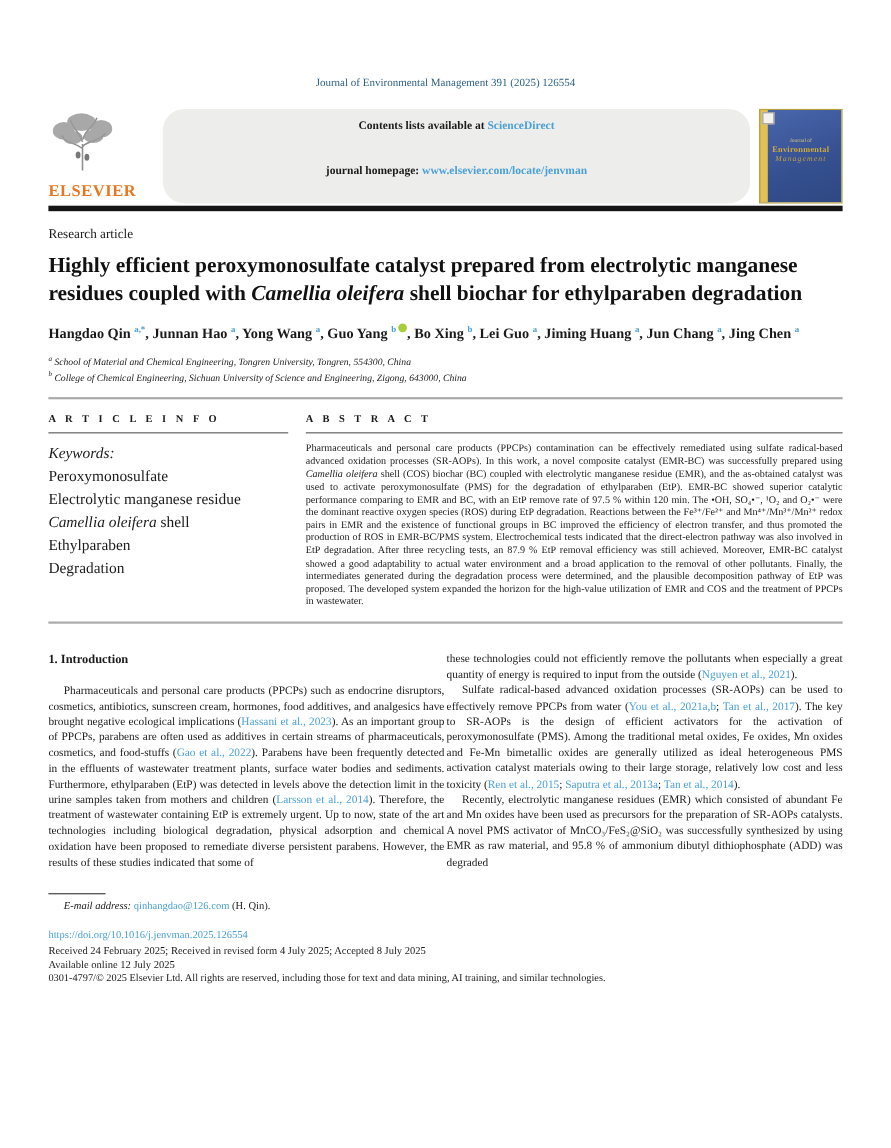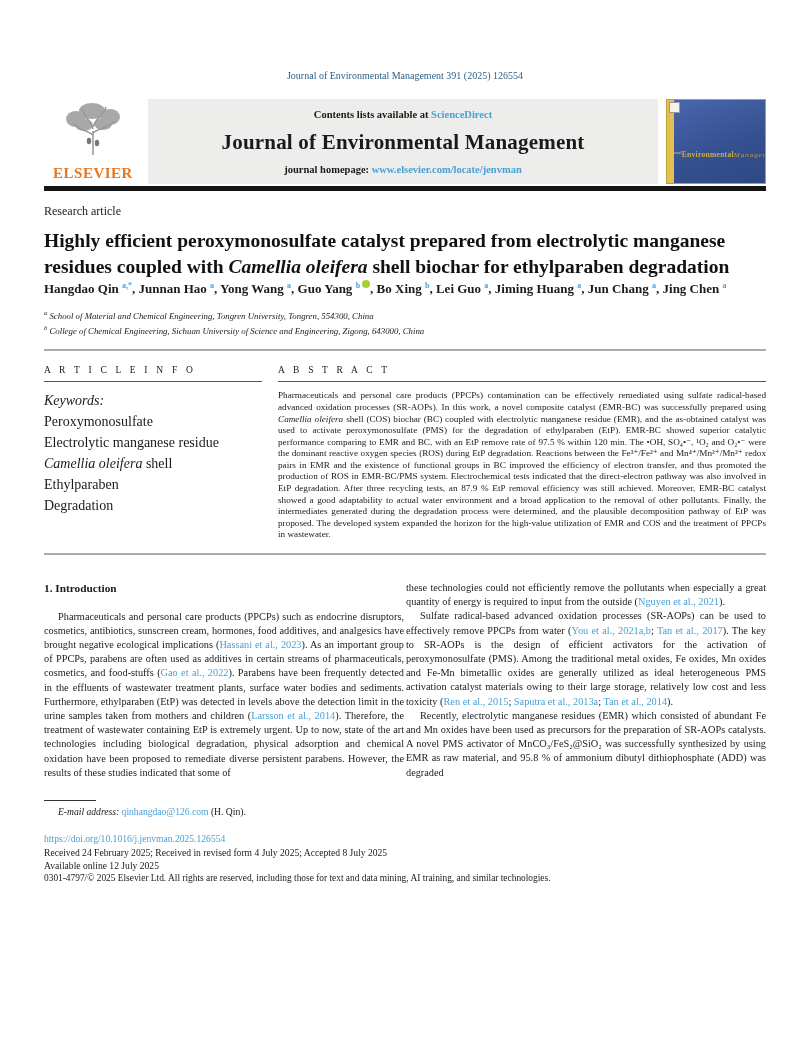--- a/index.html
+++ b/index.html
@@ -2,49 +2,49 @@
 <html><head>
 <meta charset="utf-8">
 <style>
   * { margin:0; padding:0; box-sizing:border-box; }
   body { background:#fff; font-family:"Liberation Serif","DejaVu Serif",serif; color:#1a1a1a; }
   .page { width:810px; height:1044px; overflow:hidden; padding:70px 44px 16px 44px; position:relative; background:#fff; }
 
   .journal-ref { text-align:center; font-size:10px; color:#2d6186; margin-bottom:18px; }
 
   .masthead { display:flex; align-items:stretch; }
-  .elsevier-col { width:104px; display:flex; flex-direction:column; align-items:center; justify-content:flex-end; padding:2px 6px 2px 0; }
+  .elsevier-col { width:104px; display:flex; flex-direction:column; justify-content:flex-end; padding:2px 6px 2px 0; }
   .elsevier-word { font-size:15px; letter-spacing:.5px; color:#e87722; font-weight:bold; margin-top:2px; }
-  .masthead-center { flex:1; background:#ededeb; text-align:center; padding:10px 8px 9px; display:flex; flex-direction:column; justify-content:space-between; }
+  .masthead-center { flex:1; background:#ededeb; text-align:center; padding:10px 8px 24px; display:flex; flex-direction:column; justify-content:space-between;border-radius:20px; }
   .contents-line { font-size:10.5px; font-weight:bold; }
   .masthead-title { font-size:21px; font-weight:bold; letter-spacing:.2px; }
   .homepage-line { font-size:10.5px; font-weight:bold; }
   .link { color:#4aa0d5; text-decoration:none; }
-  .cover { width:100px; margin-left:8px; background:linear-gradient(160deg,#4a67ae 0%,#35508f 60%,#2e4883 100%); position:relative; border:1px solid #b9a23c; display:flex; flex-direction:row; align-items:center; justify-content:flex-start; padding-top:26px; overflow:hidden; }
+  .cover { width:76px; margin-left:8px; background:linear-gradient(160deg,#4a67ae 0%,#35508f 60%,#2e4883 100%); position:relative; border:1px solid #b9a23c; display:flex; flex-direction:column; align-items:center; justify-content:flex-start; padding-top:26px; overflow:hidden; }
   .cover-yellowstrip { position:absolute; left:0; top:0; width:7px; height:100%; background:#e3c04f; }
   .cover-whitebox { position:absolute; left:2px; top:2px; width:11px; height:11px; background:#f4f2ea; border:1px solid #999; }
   .cover-journalof { font-size:5px; color:#d8c27a; }
   .cover-line2 { font-size:7.5px; font-weight:bold; color:#d2ab3c; letter-spacing:.3px; }
   .cover-line3 { font-size:7px; font-style:italic; color:#c19f45; letter-spacing:1px; }
   .black-bar { height:5px; background:#151515; margin-top:2px; }
 
   .article-type { font-size:12px; margin-top:13px; }
   h1.title { font-size:19.5px; font-weight:600; line-height:1.32; margin-top:9px; color:#111; }
   h1.title em { font-style:italic; }
 
-  .authors { font-size:13px; font-weight:bold; line-height:1.5; }
+  .authors { font-size:13px; font-weight:bold; margin-top:13px; line-height:1.5; }
   .authors sup { font-size:8px; color:#4aa0d5; font-weight:bold; }
   .orcid { display:inline-block; width:8px; height:8px; border-radius:50%; background:#a6ce39; margin-left:2px; vertical-align:super; }
 
   .affiliations { margin-top:9px; font-size:8.8px; font-style:italic; line-height:1.45; }
   .affiliations sup { font-size:6.5px; }
 
   .rule-gray { height:2px; background:#aaa; margin-top:12px; }
   .info-grid { display:grid; grid-template-columns:218px 1fr; column-gap:16px; margin-top:14px; }
-  .sec-head { font-size:9.5px; font-weight:normal; letter-spacing:3.2px; }
+  .sec-head { font-size:9.5px; font-weight:bold; letter-spacing:3.2px; }
   .rule-thin { height:1px; background:#555; margin:6px 0 8px; }
   .keywords { font-size:14px; line-height:1.5; }
   .kw-label { font-style:italic; }
   .abstract { font-size:9.2px; line-height:1.26; text-align:justify; }
   .it { font-style:italic; }
   .cite { color:#4aa0d5; }
 
   .rule-gray2 { height:2px; background:#aaa; margin-top:12px; }
 
   .intro-grid { display:grid; grid-template-columns:1fr 1fr; column-gap:2px; margin-top:26px; font-size:10.3px; line-height:1.38; text-align:justify; }
@@ -87,21 +87,20 @@
             <ellipse cx="27" cy="40" rx="2.2" ry="3.2"></ellipse>
             <ellipse cx="35" cy="42" rx="2.2" ry="3.2"></ellipse>
           </g>
         </svg>
       </span>
       <div class="elsevier-word">ELSEVIER</div>
     </div>
 
     <div class="masthead-center">
       <div class="contents-line"><span>Contents lists available at </span><a href="#" class="link">ScienceDirect</a></div>
-      <div class="masthead-title">Journal of Environmental Management</div>
       <div class="homepage-line"><span>journal homepage: </span><a href="#" class="link">www.elsevier.com/locate/jenvman</a></div>
     </div>
 
     <div class="cover">
       <div class="cover-yellowstrip"></div>
       <div class="cover-whitebox"></div>
       <div class="cover-journalof">Journal of</div>
       <div class="cover-line2">Environmental</div>
       <div class="cover-line3">Management</div>
     </div>

